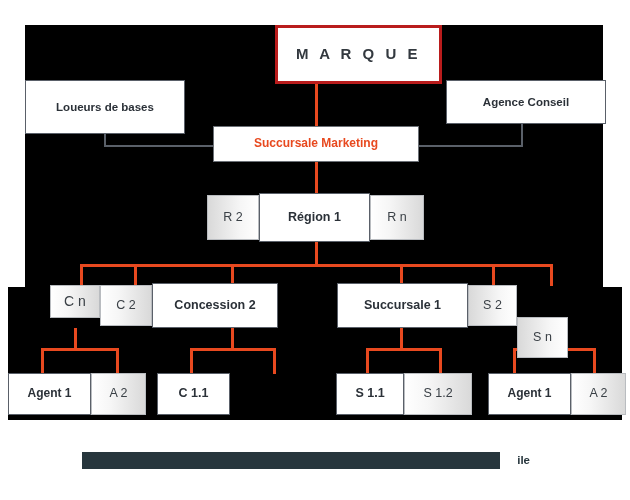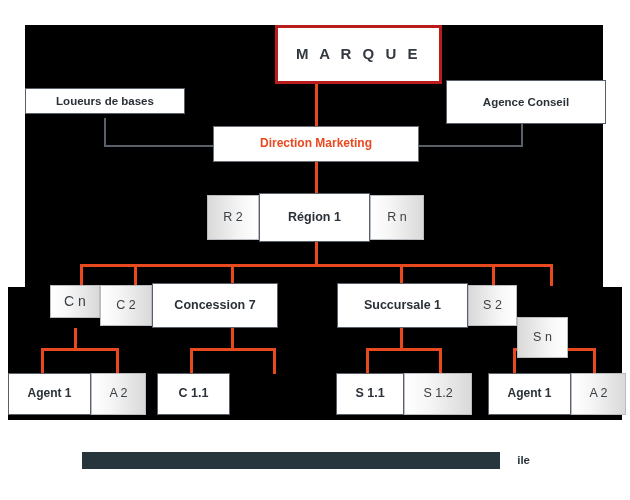--- a/index.html
+++ b/index.html
@@ -35,21 +35,21 @@
   .sec.flip{
     background:linear-gradient(to left,#ffffff 0%,#f6f6f6 35%,#d9d9d9 100%);
   }
 
   
   #marque{
     left:233px;top:25px;width:167px;height:59px;
     border:3px solid #b91c1c;
     font-size:15px;letter-spacing:3.5px;color:#33393f;margin-left:42px;
   }
-  #loueurs{left:25px;top:88px;width:160px;height:26px;font-size:11.5px;}
+  #loueurs{left:25px;top:80px;width:160px;height:54px;font-size:11.5px;}
   #agence{left:446px;top:80px;width:160px;height:44px;font-size:11.5px;text-align:center;}
   #dirmkt{
     left:213px;top:126px;width:206px;height:36px;
     font-size:12px;color:#e8491f;border:1px solid #6b7076;
   }
 
   #r2{left:207px;top:195px;width:52px;height:45px;font-size:12.5px;}
   #region1{left:259px;top:193px;width:111px;height:49px;font-size:12.5px;}
   #rn{left:370px;top:195px;width:54px;height:45px;font-size:12.5px;}
 
@@ -130,29 +130,29 @@
   <div class="ln or" style="left:513px;top:348px;width:83px;height:3px;"></div>
   <div class="ln or" style="left:513px;top:348px;width:3px;height:26px;"></div>
   <div class="ln or" style="left:593px;top:348px;width:3px;height:26px;"></div>
 
   <div class="node" id="marque">M A R Q U E</div>
 
   <div class="node" id="loueurs">Loueurs de bases</div>
 
   <div class="node" id="agence">Agence Conseil</div>
 
-  <div class="node" id="dirmkt">Direction Marketing</div>
+  <div class="node" id="dirmkt">Succursale Marketing</div>
 
   <div class="node sec flip" id="r2">R 2</div>
   <div class="node" id="region1">Région 1</div>
   <div class="node sec" id="rn">R n</div>
 
   <div class="node sec" id="cn">C n</div>
   <div class="node sec" id="c2">C 2</div>
-  <div class="node" id="conc1">Concession  7</div>
+  <div class="node" id="conc1">Concession  2</div>
 
   <div class="node" id="succ1">Succursale  1</div>
   <div class="node sec flip" id="s2">S 2</div>
   <div class="node sec flip" id="sn">S n</div>
 
   <div class="node" id="ag1a">Agent 1</div>
   <div class="node sec" id="a2a">A 2</div>
   <div class="node" id="c11">C 1.1</div>
   <div class="node" id="s11">S 1.1</div>
   <div class="node sec" id="s12">S 1.2</div>

